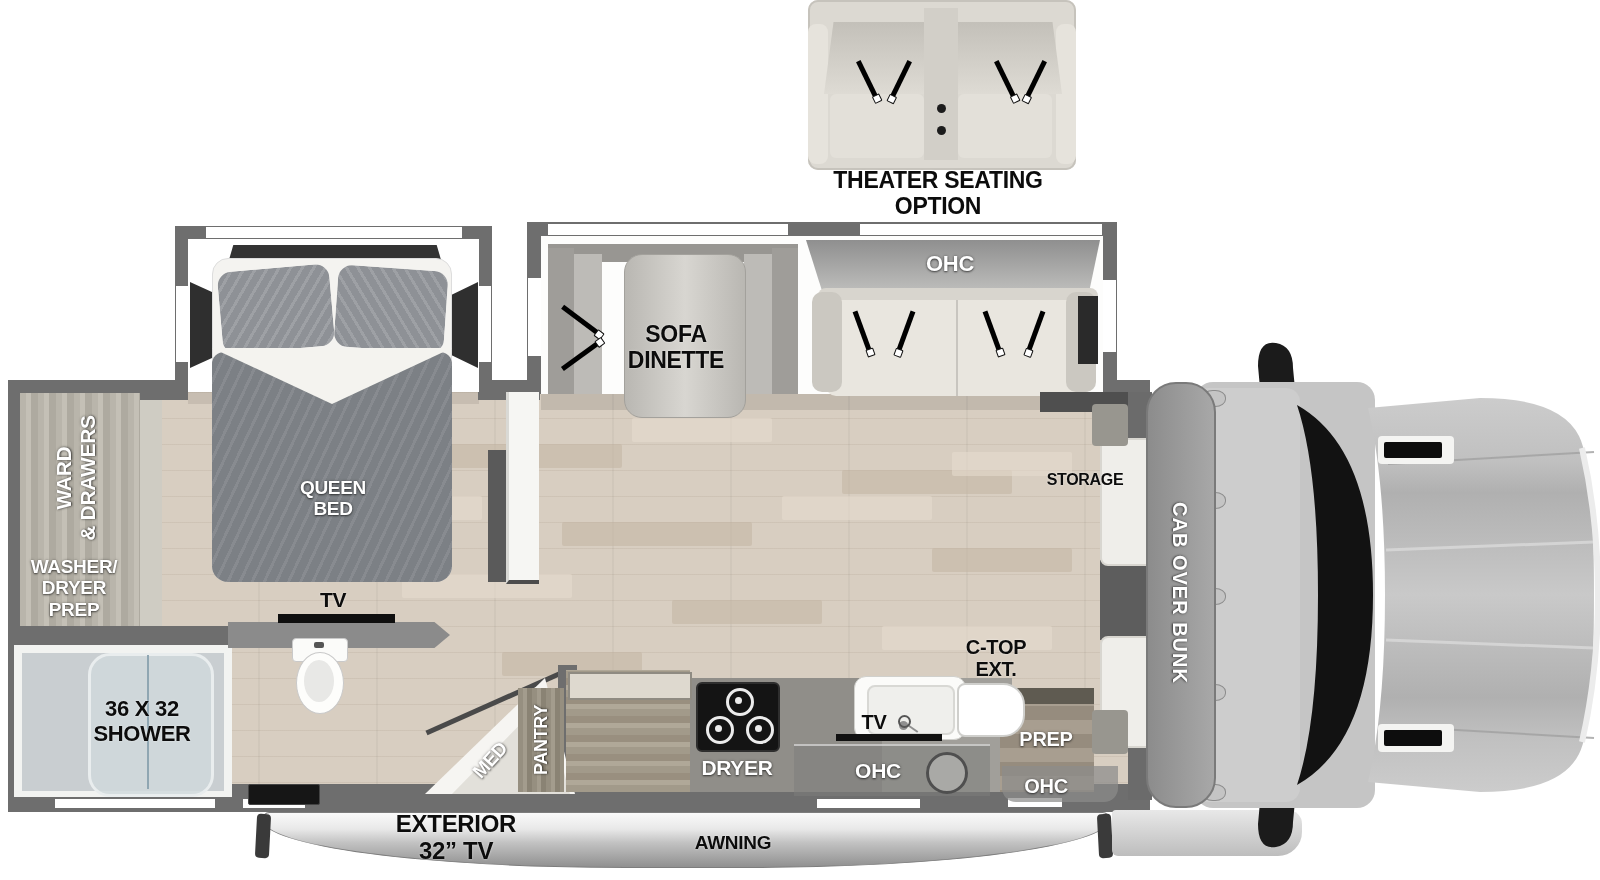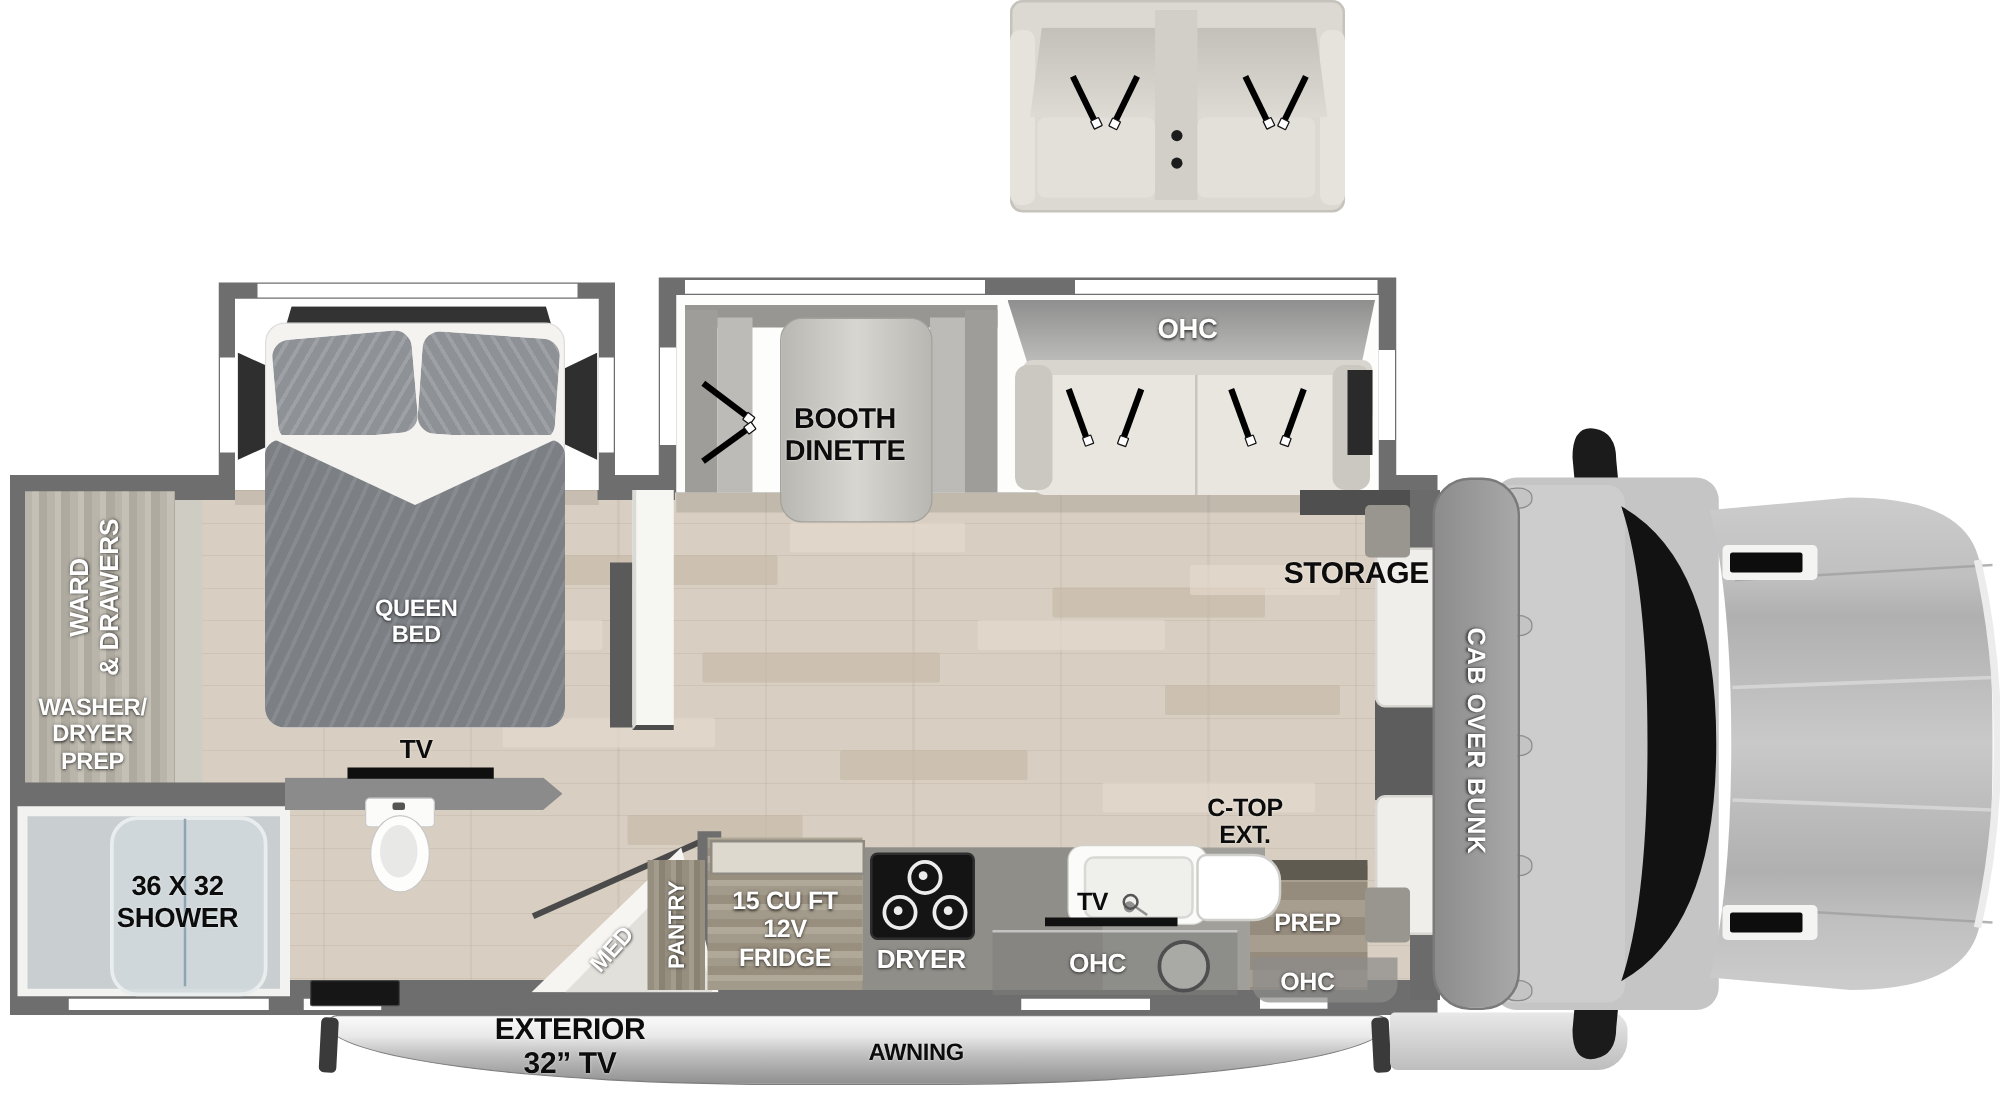--- a/index.html
+++ b/index.html
@@ -38,20 +38,22 @@
     <div class="abs" style="left:116px;top:8px;width:34px;height:152px;background:#d2cfc8"></div>
     <div class="abs" style="left:129px;top:104px;width:9px;height:9px;background:#1c1c1c;border-radius:50%"></div>
     <div class="abs" style="left:129px;top:126px;width:9px;height:9px;background:#1c1c1c;border-radius:50%"></div>
     <div class="abs" style="left:22px;top:94px;width:94px;height:64px;background:#e3e0d9;border-radius:6px"></div>
     <div class="abs" style="left:150px;top:94px;width:94px;height:64px;background:#e3e0d9;border-radius:6px"></div>
     <div class="belt" style="left:57px;top:59px;height:42px;transform:rotate(-26deg)"></div>
     <div class="belt" style="left:90px;top:59px;height:42px;transform:rotate(26deg)"></div>
     <div class="belt" style="left:195px;top:59px;height:42px;transform:rotate(-26deg)"></div>
     <div class="belt" style="left:225px;top:59px;height:42px;transform:rotate(26deg)"></div>
   </div>
+  <div class="lbl lk" style="left:938px;top:194px;font-size:23px">THEATER SEATING
+OPTION</div>
 
   <div class="abs" style="left:22px;top:392px;width:1126px;height:394px;z-index:1;
        background:#d8cec1;background-image:repeating-linear-gradient(180deg,rgba(120,100,80,.10) 0 1px,rgba(0,0,0,0) 1px 26px),repeating-linear-gradient(90deg,rgba(0,0,0,.035) 0 2px,rgba(0,0,0,0) 2px 118px)">
     <div class="plank pl" style="left:210px;top:26px;width:150px"></div>
     <div class="plank pd" style="left:420px;top:52px;width:180px"></div>
     <div class="plank pl" style="left:610px;top:26px;width:140px"></div>
     <div class="plank pd" style="left:820px;top:78px;width:170px"></div>
     <div class="plank pl" style="left:300px;top:104px;width:160px"></div>
     <div class="plank pd" style="left:540px;top:130px;width:190px"></div>
     <div class="plank pl" style="left:760px;top:104px;width:150px"></div>
@@ -124,21 +126,21 @@
   </div>
 
   <div class="abs" style="left:624px;top:254px;width:120px;height:162px;border-radius:18px;
        background:linear-gradient(90deg,#b9b7b2,#d8d6d1 50%,#b9b7b2);border:1px solid #a3a19c;z-index:4"></div>
   <div class="hbelt" style="left:558px;top:318px;width:46px;transform:rotate(37deg)"></div>
   <div class="hbelt" style="left:558px;top:353px;width:46px;transform:rotate(-36deg)"></div>
   <div class="belt" style="left:860px;top:310px;height:44px;transform:rotate(-20deg)"></div>
   <div class="belt" style="left:903px;top:310px;height:44px;transform:rotate(20deg)"></div>
   <div class="belt" style="left:990px;top:310px;height:44px;transform:rotate(-20deg)"></div>
   <div class="belt" style="left:1033px;top:310px;height:44px;transform:rotate(20deg)"></div>
-  <div class="lbl lk" style="left:676px;top:348px;font-size:23px">BOOTH
+  <div class="lbl lk" style="left:676px;top:348px;font-size:23px">SOFA
 DINETTE</div>
   <div class="lbl lw" style="left:950px;top:264px;font-size:22px">OHC</div>
 
   <div class="abs" style="left:488px;top:450px;width:18px;height:132px;background:#5a5a5a;z-index:4"></div>
   <div class="abs" style="left:506px;top:392px;width:30px;height:188px;background:#f6f6f3;border-left:3px solid #d9d9d5;border-bottom:4px solid #4c4c4c;z-index:4"></div>
 
   <div class="abs" style="left:20px;top:393px;width:120px;height:235px;z-index:4;
        background:repeating-linear-gradient(90deg,#b9b5ab 0 6px,#c4c0b6 6px 11px,#aeaaa0 11px 18px)"></div>
   <div class="abs" style="left:140px;top:400px;width:22px;height:228px;background:#cfccc3;z-index:4"></div>
   <div class="lbl lw rotccw" style="left:76px;top:478px;font-size:21px">WARD
@@ -173,23 +175,20 @@
   <div class="lbl lw" style="left:490px;top:760px;font-size:19px;transform:translate(-50%,-50%) rotate(-48deg)">MED</div>
 
   <div class="abs" style="left:518px;top:688px;width:46px;height:104px;z-index:5;
        background:repeating-linear-gradient(90deg,#968f80 0 5px,#a39c8d 5px 9px,#8a8374 9px 14px)"></div>
   <div class="lbl lw rotccw" style="left:541px;top:740px;font-size:18px">PANTRY</div>
 
   <div class="abs" style="left:566px;top:670px;width:124px;height:122px;z-index:5;
        background:repeating-linear-gradient(0deg,#a29a8a 0 7px,#b0a898 7px 12px,#998f7f 12px 19px)">
     <div class="abs" style="left:2px;top:2px;width:120px;height:24px;background:#ded9cf;border:2px solid #8f8b82"></div>
   </div>
-  <div class="lbl lw" style="left:628px;top:744px;font-size:20px">15 CU FT
-12V
-FRIDGE</div>
 
   <div class="abs" style="left:690px;top:678px;width:322px;height:114px;background:#a19f9a;z-index:4"></div>
   <div class="abs" style="left:690px;top:678px;width:192px;height:114px;background:#908e89;z-index:4"></div>
   <div class="abs" style="left:696px;top:682px;width:80px;height:66px;background:#141414;border:2px solid #2e2e2e;border-radius:6px;z-index:5">
     <div class="burner" style="left:28px;top:4px"></div>
     <div class="burner" style="left:8px;top:32px"></div>
     <div class="burner" style="left:48px;top:32px"></div>
   </div>
   <div class="lbl lw" style="left:737px;top:768px;font-size:21px">DRYER</div>
 
@@ -217,21 +216,21 @@
   <div class="abs" style="left:1002px;top:766px;width:116px;height:36px;background:rgba(140,140,138,.72);border-radius:0 0 14px 14px;z-index:6"></div>
   <div class="lbl lw" style="left:1046px;top:786px;font-size:20px">OHC</div>
 
   <div class="abs" style="left:1040px;top:392px;width:110px;height:20px;background:#4f4f4f;z-index:3"></div>
   <div class="abs" style="left:1128px;top:392px;width:24px;height:408px;background:#6b6b6b;z-index:3"></div>
   <div class="abs" style="left:1100px;top:560px;width:50px;height:80px;background:#5d5d5d;z-index:4"></div>
   <div class="abs" style="left:1100px;top:438px;width:50px;height:124px;background:#efeeea;border:2px solid #d8d6d0;border-radius:8px;z-index:4"></div>
   <div class="abs" style="left:1100px;top:636px;width:50px;height:108px;background:#efeeea;border:2px solid #d8d6d0;border-radius:8px;z-index:4"></div>
   <div class="abs" style="left:1092px;top:404px;width:36px;height:42px;background:#98968f;border-radius:4px;z-index:5"></div>
   <div class="abs" style="left:1092px;top:710px;width:36px;height:44px;background:#98968f;border-radius:4px;z-index:5"></div>
-  <div class="lbl lk" style="left:1085px;top:460px;font-size:24px">STORAGE</div>
+  <div class="lbl lk" style="left:1085px;top:480px;font-size:16px">STORAGE</div>
 
   <div class="abs" style="left:1112px;top:810px;width:190px;height:46px;background:linear-gradient(180deg,#e8e8e8,#bdbdbd);border-radius:4px 14px 24px 6px;z-index:4"></div>
   <svg class="abs" style="left:1140px;top:330px;width:460px;height:530px;z-index:5" viewBox="0 0 460 530">
     <defs>
       <linearGradient id="hoodG" x1="0" y1="0" x2="0" y2="1">
         <stop offset="0" stop-color="#cccccc"></stop>
           <stop offset="0.16" stop-color="#c0c0c0"></stop>
         <stop offset="0.24" stop-color="#b0b0b0"></stop>
           <stop offset="0.5" stop-color="#c9c9c9"></stop>
         <stop offset="0.76" stop-color="#b0b0b0"></stop>

